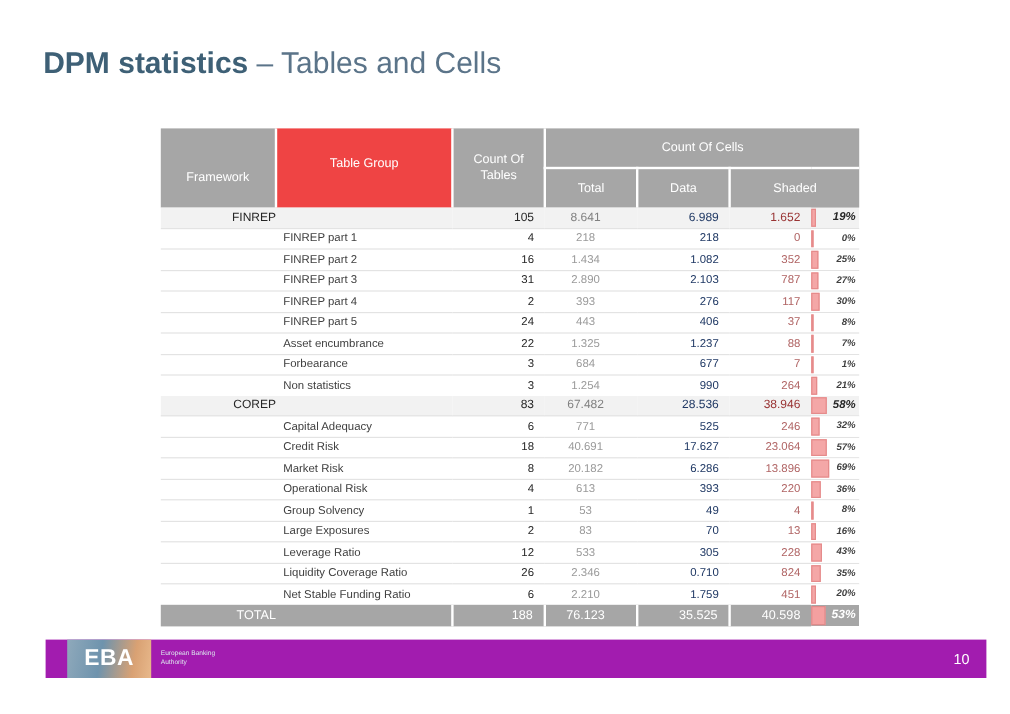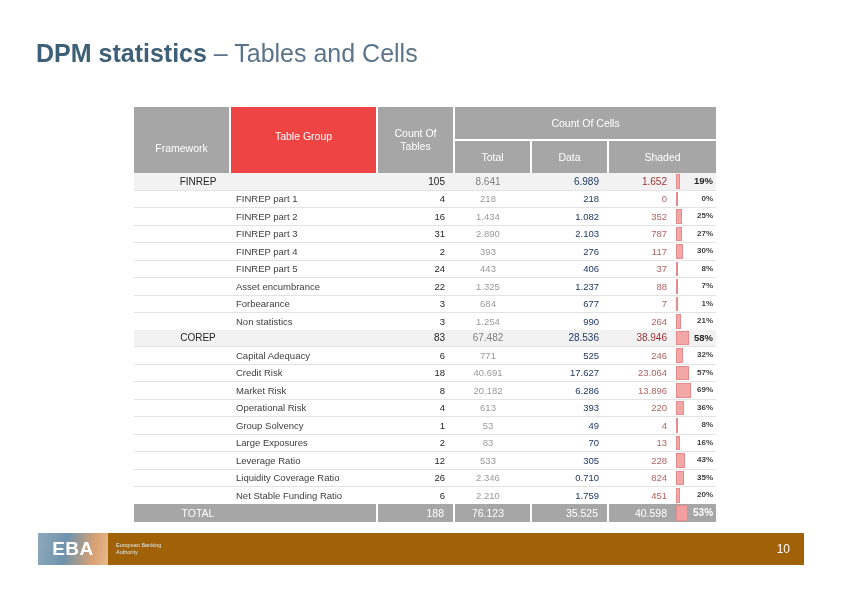--- a/index.html
+++ b/index.html
@@ -123,21 +123,21 @@
   }
   tr.row-total > td {
     background: #a6a6a6;
     color: #ffffff;
     height: 18px;
     font-weight: bold;
     font-size: 10.5px;
   }
 
   .c-fwname {
-    text-align: center;
+    text-align: right;
     padding-left: 32px !important;
     color: #262626;
   }
   .c-tgname {
     text-align: left;
     padding-left: 6px !important;
     color: #404040;
   }
   .c-num {
     text-align: right;
@@ -184,35 +184,37 @@
   }
   .pct-label {
     position: relative;
     display: block;
     text-align: right;
     padding-right: 3px;
     color: #404040;
     font-size: 8px;
     line-height: 16px;
     font-weight: bold;
+    font-style: italic;
   }
   tr.row-group .pct-label { font-size: 9.5px; line-height: 16.5px; color: #262626; }
   tr.row-total .pct-label { font-size: 10px; line-height: 18px; color: #ffffff; }
   tr.row-total .pct-bar { background: #f4a0a0; border-color: #e08a8a; }
 
   
   #footer-bar {
     position: absolute;
     left: 38px;
     top: 533px;
     width: 766px;
     height: 32px;
-    background: #a16207;
+    background: #a21caf;
     display: flex;
     align-items: center;
+    padding-left: 18px;
   }
   #eba-logo-block {
     width: 70px;
     height: 32px;
     background: linear-gradient(100deg, #8fa9bb 0%, #6e93ad 40%, #d9a173 78%, #e8b98c 100%);
     display: flex;
     align-items: center;
     justify-content: center;
   }
   #eba-logo-text {

